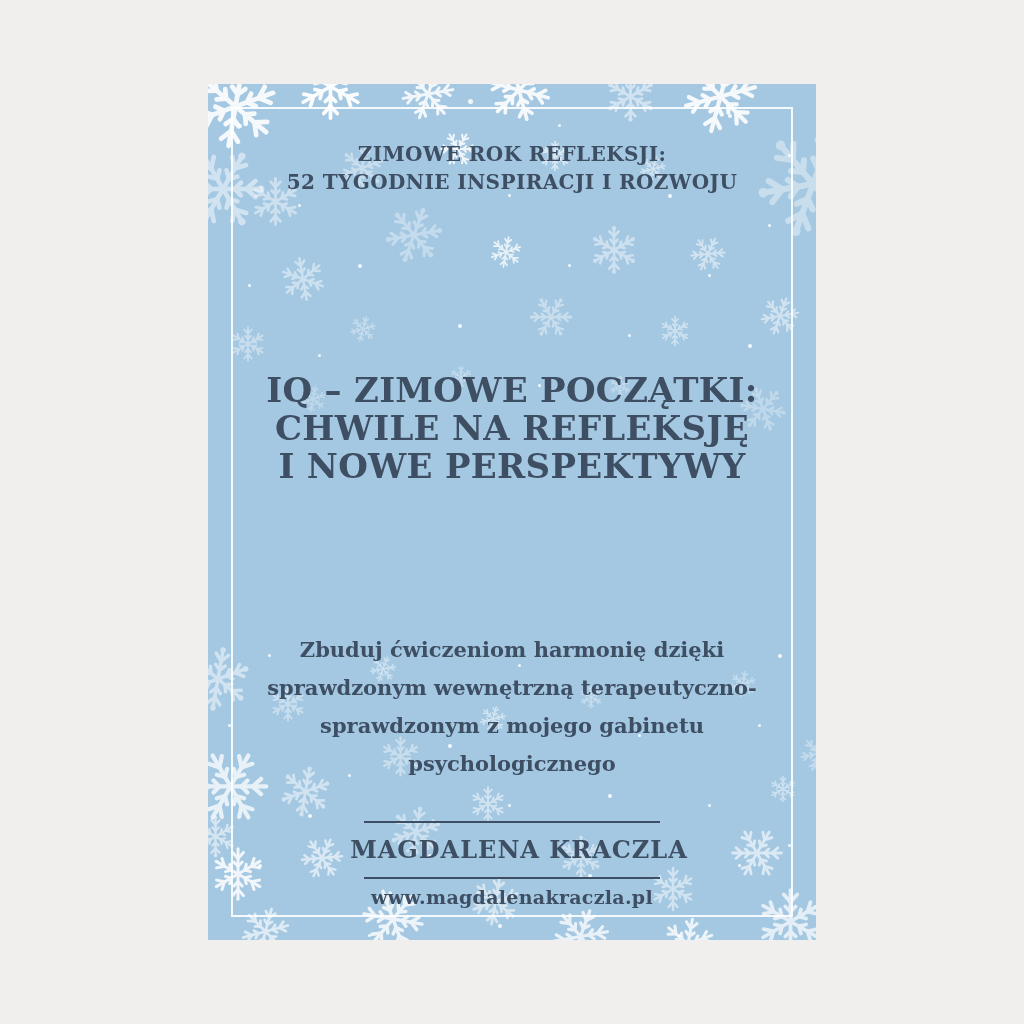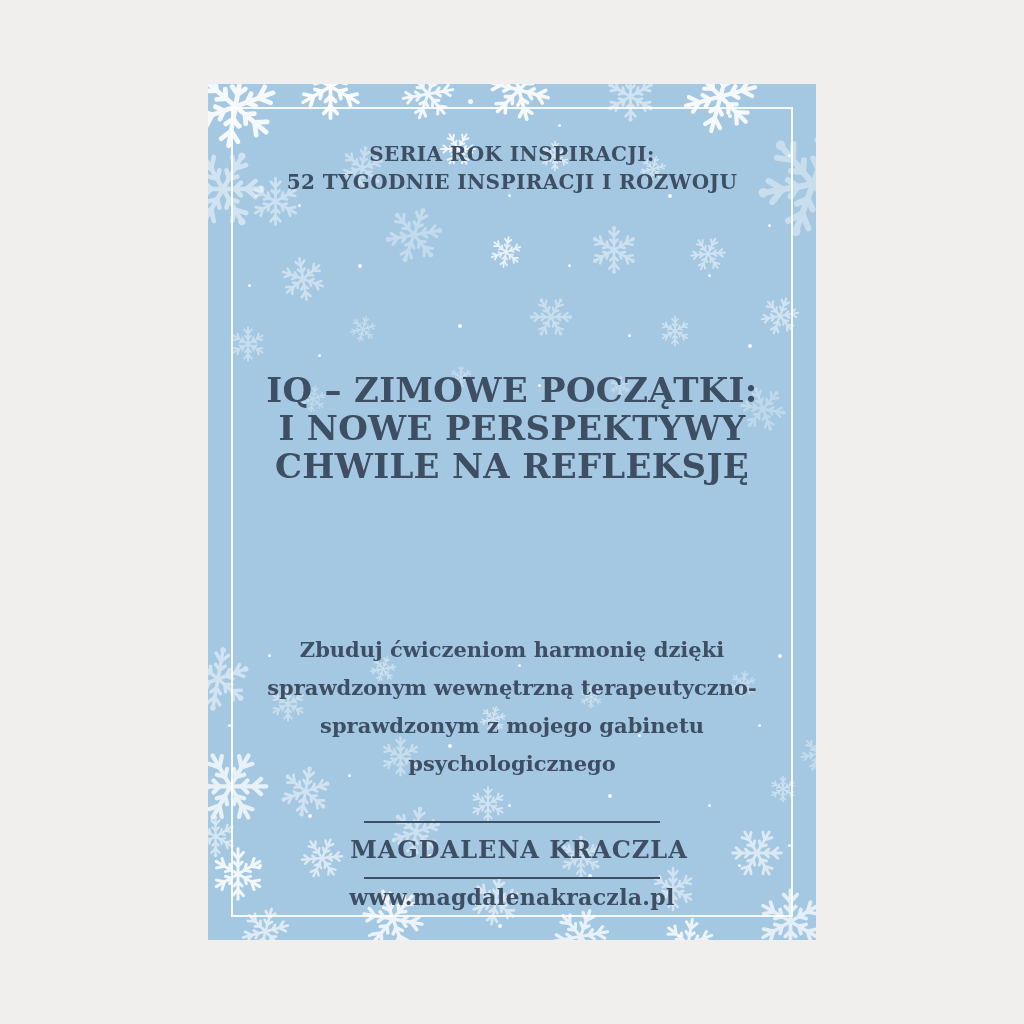--- a/index.html
+++ b/index.html
@@ -42,21 +42,21 @@
     width:296px;height:2px;background:var(--text);
   }
   .d1{top:737px}
   .d2{top:793px}
   .author{
     position:absolute;top:751px;left:0;right:0;
     font-size:24px;font-weight:700;line-height:30px;letter-spacing:1px;padding-left:14px;
   }
   .website{
     position:absolute;top:800px;left:0;right:0;
-    font-size:22px;font-weight:700;line-height:26px;letter-spacing:0.3px;text-align:center;
+    font-size:19px;font-weight:700;line-height:26px;letter-spacing:0.3px;text-align:center;
   }
 </style>
 </head>
 <body>
 
 <div class="stage">
   <div class="cover">
     <div class="flakes" id="flakes">
         <svg class="flake" style="left:-20px;top:-25px;width:95px;height:95px;opacity:0.9;transform:rotate(10deg)" viewBox="0 0 100 100">
           <g stroke="#ffffff" stroke-width="5" stroke-linecap="round" fill="none">
@@ -2567,27 +2567,27 @@
         <span class="dot" style="left:220px;top:770px;width:3px;height:3px;opacity:.85"></span>
         <span class="dot" style="left:380px;top:790px;width:4px;height:4px;opacity:.85"></span>
         <span class="dot" style="left:530px;top:780px;width:3px;height:3px;opacity:.85"></span>
         <span class="dot" style="left:160px;top:850px;width:3px;height:3px;opacity:.85"></span>
         <span class="dot" style="left:290px;top:840px;width:4px;height:4px;opacity:.85"></span>
         <span class="dot" style="left:470px;top:850px;width:3px;height:3px;opacity:.85"></span>
       </div>
     <div class="inner-border"></div>
     <div class="content">
       <div class="series">
-        <div>SERIA ROK INSPIRACJI:</div>
+        <div>ZIMOWE ROK REFLEKSJI:</div>
         <div>52 TYGODNIE INSPIRACJI I ROZWOJU</div>
       </div>
       <h1 class="title">
         <div>IQ – ZIMOWE POCZĄTKI:</div>
+        <div>CHWILE NA REFLEKSJĘ</div>
         <div>I NOWE PERSPEKTYWY</div>
-        <div>CHWILE NA REFLEKSJĘ</div>
       </h1>
       <div class="subtitle">
         <div>Zbuduj ćwiczeniom harmonię dzięki</div>
         <div>sprawdzonym wewnętrzną terapeutyczno-</div>
         <div>sprawdzonym z mojego gabinetu</div>
         <div>psychologicznego</div>
       </div>
       <div class="divider d1"></div>
       <div class="author">MAGDALENA KRACZLA</div>
       <div class="divider d2"></div>

